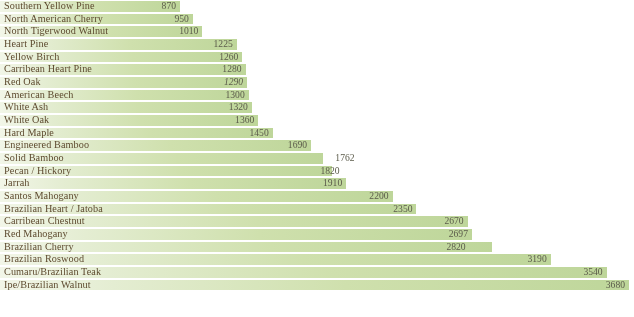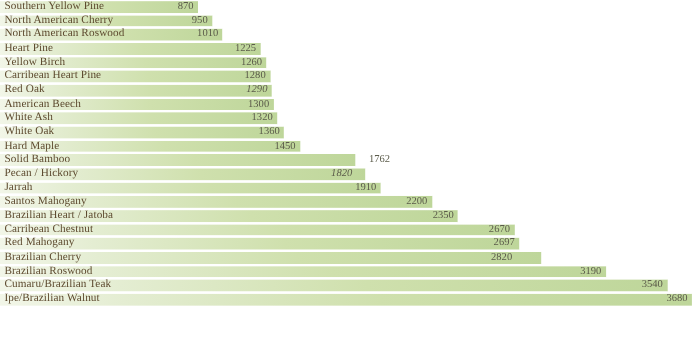--- a/index.html
+++ b/index.html
@@ -77,21 +77,21 @@
       <div class="bar" style="width: 192.793px;">
         <div class="bar-inner"></div>
       </div>
       <div class="label">North American Cherry</div>
       <div class="value" style="left: 164.793px; width: 24px; text-align: right;">950</div>
     </div>
     <div class="row">
       <div class="bar" style="width: 202.38px;">
         <div class="bar-inner"></div>
       </div>
-      <div class="label">North American Roswood</div>
+      <div class="label">North Tigerwood Walnut</div>
       <div class="value" style="left: 174.38px; width: 24px; text-align: right;">1010</div>
     </div>
     <div class="row">
       <div class="bar" style="width: 236.734px;">
         <div class="bar-inner"></div>
       </div>
       <div class="label">Heart Pine</div>
       <div class="value" style="left: 208.734px; width: 24px; text-align: right;">1225</div>
     </div>
     <div class="row">
@@ -137,32 +137,39 @@
       <div class="value" style="left: 230.304px; width: 24px; text-align: right;">1360</div>
     </div>
     <div class="row">
       <div class="bar" style="width: 272.685px;">
         <div class="bar-inner"></div>
       </div>
       <div class="label">Hard Maple</div>
       <div class="value" style="left: 244.685px; width: 24px; text-align: right;">1450</div>
     </div>
     <div class="row">
+      <div class="bar" style="width: 311.033px;">
+        <div class="bar-inner"></div>
+      </div>
+      <div class="label">Engineered Bamboo</div>
+      <div class="value" style="left: 283.033px; width: 24px; text-align: right;">1690</div>
+    </div>
+    <div class="row">
       <div class="bar" style="width: 322.537px;">
         <div class="bar-inner"></div>
       </div>
       <div class="label">Solid Bamboo</div>
       <div class="value" style="left: 294.537px; width: 24px; text-align: right; margin-left: 36px;">1762</div>
     </div>
     <div class="row">
       <div class="bar" style="width: 331.804px;">
         <div class="bar-inner"></div>
       </div>
       <div class="label">Pecan / Hickory</div>
-      <div class="value" style="left: 301px; width: 24px; text-align: left; font-style: italic;">1820</div>
+      <div class="value" style="left: 318px; width: 24px; text-align: center;">1820</div>
     </div>
     <div class="row">
       <div class="bar" style="width: 346.185px;">
         <div class="bar-inner"></div>
       </div>
       <div class="label">Jarrah</div>
       <div class="value" style="left: 318.185px; width: 24px; text-align: right;">1910</div>
     </div>
     <div class="row">
       <div class="bar" style="width: 392.522px;">

